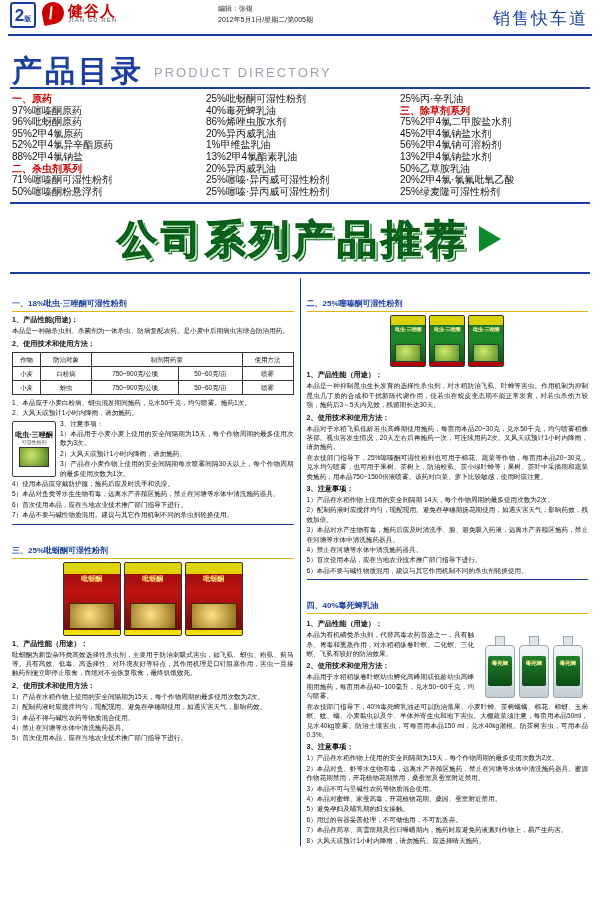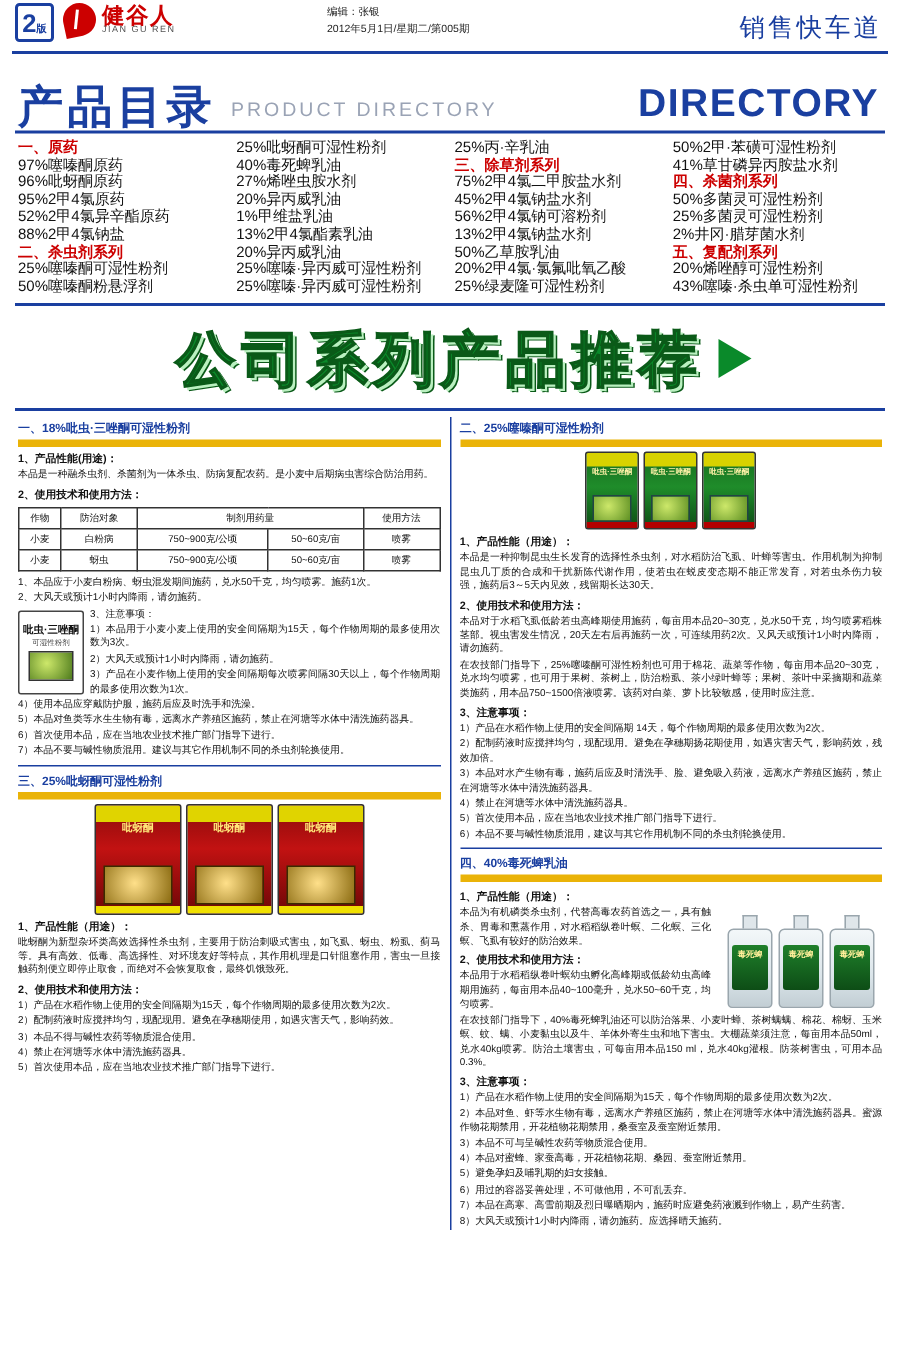--- a/index.html
+++ b/index.html
@@ -82,22 +82,22 @@
     border-left:22px solid #0a8a2a;
   }
   .banner-rule { height:2px; background:#1a3fa0; margin:2px 2px 4px 2px; }
 
   
   .body-wrap { display:flex; gap:6px; padding:0 4px; }
   .col { width:50%; }
   .sep-v { width:1px; background:#1a3fa0; }
 
   .sec-title {
-    color:#1a3fa0; font-weight:bold; font-size:8px; margin:2px 0 2px 0;
-    border-bottom:5px solid #eab308; padding-bottom:2px;
+    color:#1a3fa0; font-weight:bold; font-size:8px; margin:20px 0 2px 0;
+    border-bottom:1px solid #eab308; padding-bottom:2px;
   }
   .sub-title { font-weight:bold; font-size:7.2px; margin:3px 0 1px 0; color:#111; }
   p.t { font-size:6.6px; line-height:9.4px; margin:0 0 1px 0; text-align:justify; color:#111; }
 
   table.dose {
     border-collapse:collapse; width:100%; margin:3px 0; font-size:6.4px;
   }
   table.dose th, table.dose td {
     border:1px solid #333; text-align:center; padding:2px 1px; line-height:9px;
   }
@@ -190,73 +190,61 @@
     <div class="masthead-center">
       <div>编辑：张银</div>
       <div>2012年5月1日/星期二/第005期</div>
     </div>
     <div class="masthead-right">销售快车道</div>
   </div>
 
   <div class="dir-head">
     <div class="dir-cn">产品目录</div>
     <div class="dir-en-small">PRODUCT DIRECTORY</div>
-    <div class="dir-en-big">DIRECTORY</div>
   </div>
   <div class="dir-rule"></div>
 
   <div class="dir-cols">
 
     <div class="dir-col">
       <div class="dir-cat dir-item">一、原药</div>
       <div class="dir-item">97%噻嗪酮原药</div>
       <div class="dir-item">96%吡蚜酮原药</div>
       <div class="dir-item">95%2甲4氯原药</div>
       <div class="dir-item">52%2甲4氯异辛酯原药</div>
       <div class="dir-item">88%2甲4氯钠盐</div>
       <div class="dir-cat dir-item">二、杀虫剂系列</div>
-      <div class="dir-item">25%噻嗪酮可湿性粉剂</div>
+      <div class="dir-item">71%噻嗪酮可湿性粉剂</div>
       <div class="dir-item">50%噻嗪酮粉悬浮剂</div>
     </div>
 
     <div class="dir-col">
       <div class="dir-item">25%吡蚜酮可湿性粉剂</div>
       <div class="dir-item">40%毒死蜱乳油</div>
-      <div class="dir-item">27%烯唑虫胺水剂</div>
+      <div class="dir-item">86%烯唑虫胺水剂</div>
       <div class="dir-item">20%异丙威乳油</div>
       <div class="dir-item">1%甲维盐乳油</div>
       <div class="dir-item">13%2甲4氯酯素乳油</div>
       <div class="dir-item">20%异丙威乳油</div>
       <div class="dir-item">25%噻嗪·异丙威可湿性粉剂</div>
       <div class="dir-item">25%噻嗪·异丙威可湿性粉剂</div>
     </div>
 
     <div class="dir-col">
       <div class="dir-item">25%丙·辛乳油</div>
       <div class="dir-cat dir-item">三、除草剂系列</div>
       <div class="dir-item">75%2甲4氯二甲胺盐水剂</div>
       <div class="dir-item">45%2甲4氯钠盐水剂</div>
       <div class="dir-item">56%2甲4氯钠可溶粉剂</div>
       <div class="dir-item">13%2甲4氯钠盐水剂</div>
       <div class="dir-item">50%乙草胺乳油</div>
       <div class="dir-item">20%2甲4氯·氯氟吡氧乙酸</div>
       <div class="dir-item">25%绿麦隆可湿性粉剂</div>
     </div>
 
-    <div class="dir-col">
-      <div class="dir-item">50%2甲·苯磺可湿性粉剂</div>
-      <div class="dir-item">41%草甘磷异丙胺盐水剂</div>
-      <div class="dir-cat dir-item">四、杀菌剂系列</div>
-      <div class="dir-item">50%多菌灵可湿性粉剂</div>
-      <div class="dir-item">25%多菌灵可湿性粉剂</div>
-      <div class="dir-item">2%井冈·腊芽菌水剂</div>
-      <div class="dir-cat dir-item">五、复配剂系列</div>
-      <div class="dir-item">20%烯唑醇可湿性粉剂</div>
-      <div class="dir-item">43%噻嗪·杀虫单可湿性粉剂</div>
-    </div>
   </div>
 
   <div class="dir-bottom-rule"></div>
 
   <div class="banner">
     <div class="banner-text">公司系列产品推荐</div>
     <div class="banner-arrow"></div>
   </div>
   <div class="banner-rule"></div>
 

